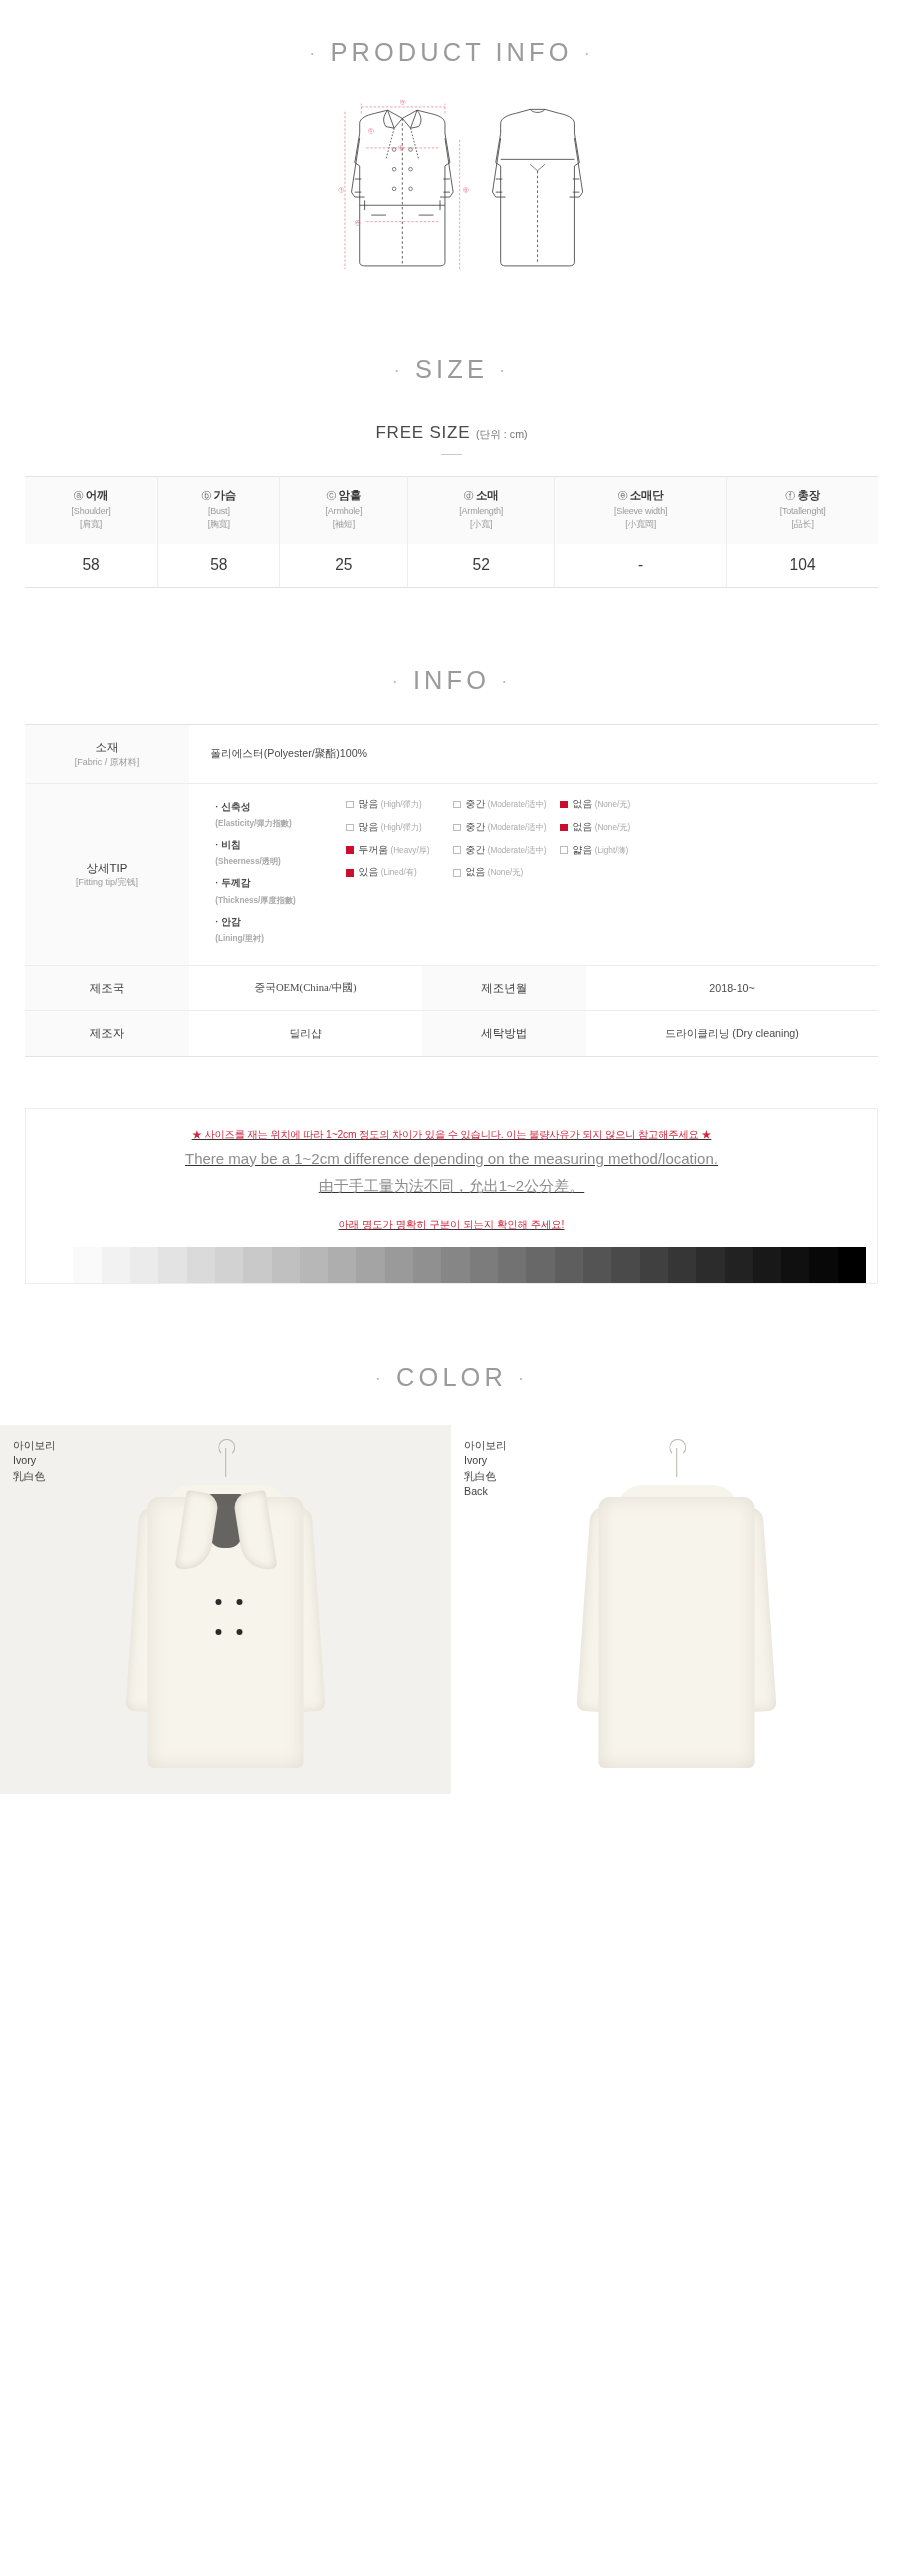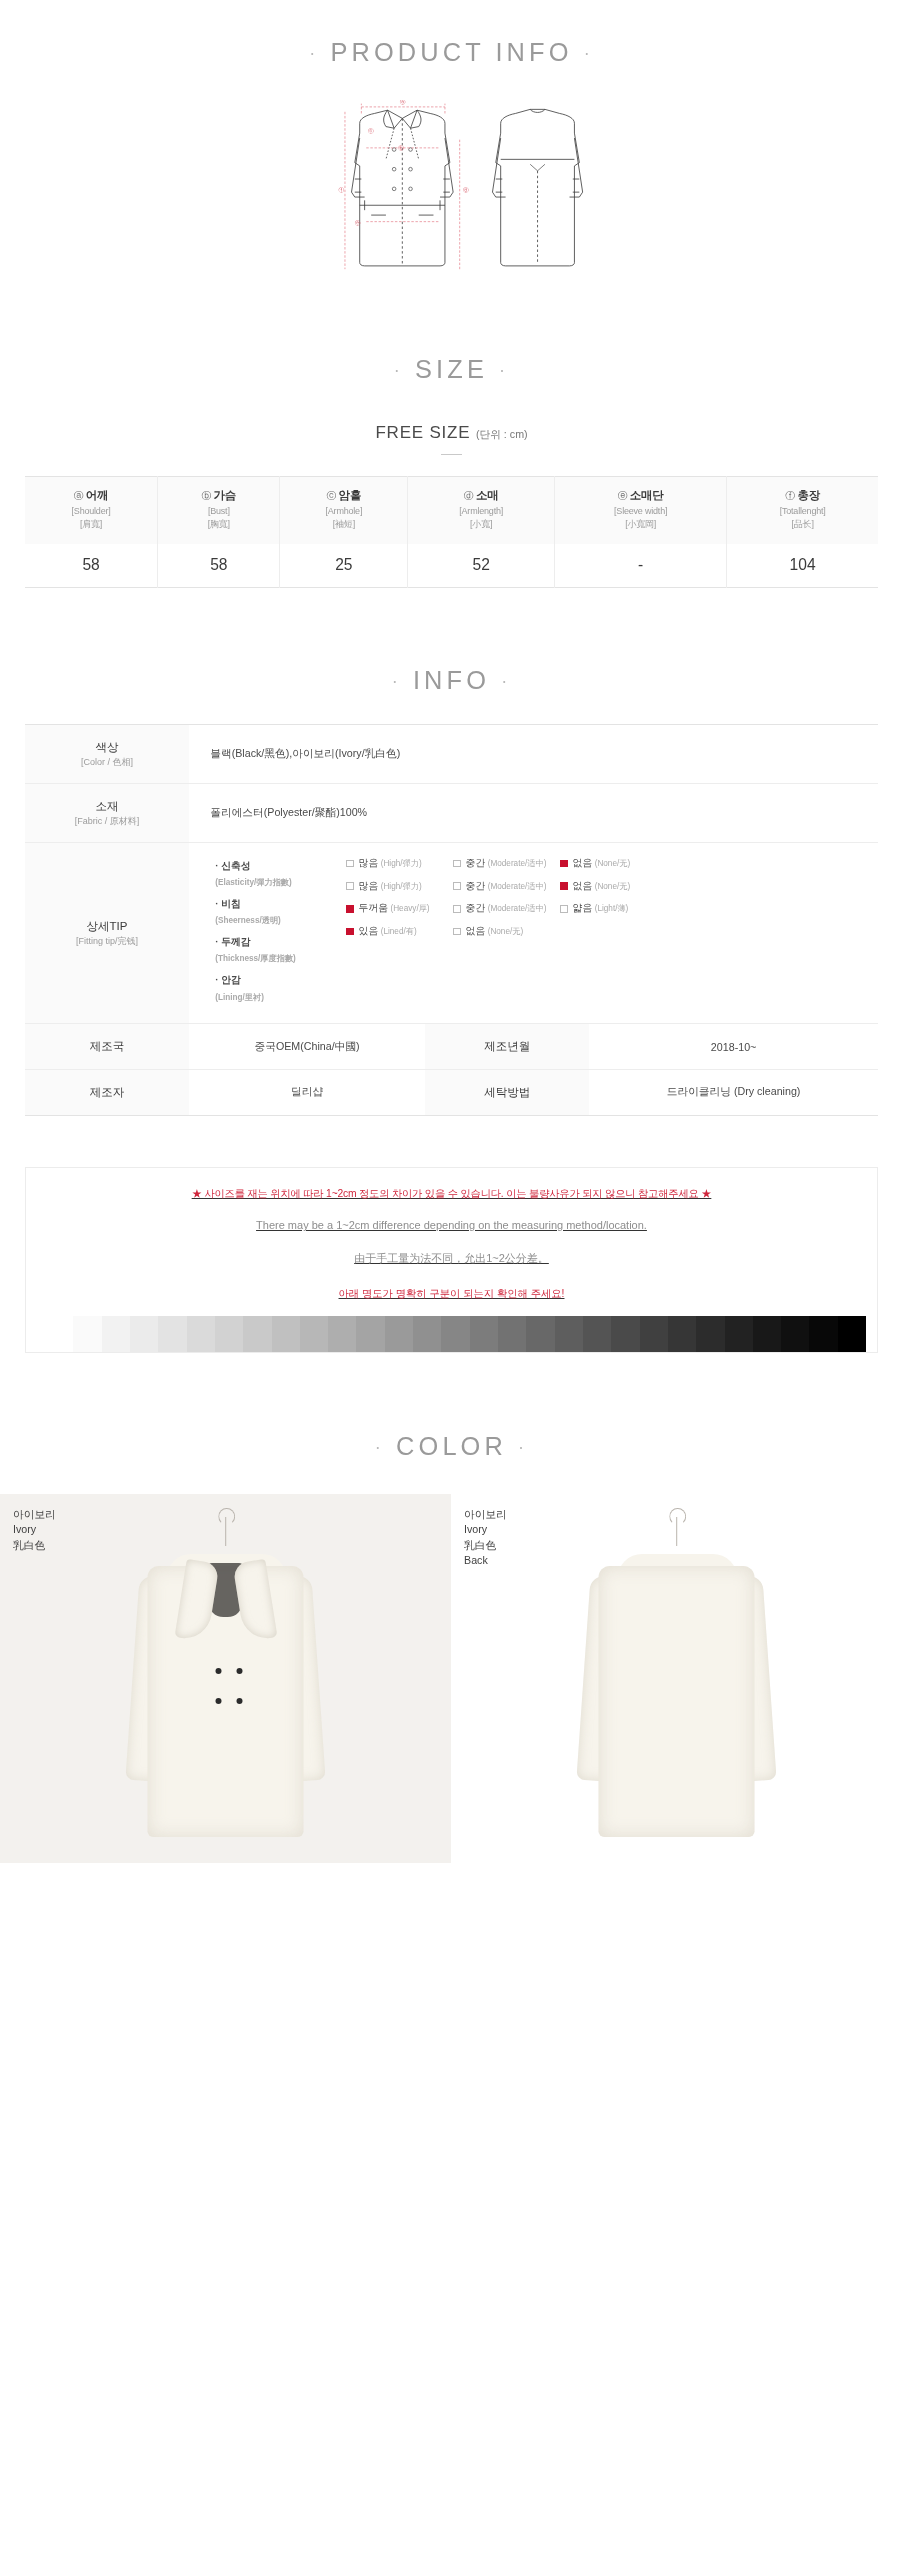--- a/index.html
+++ b/index.html
@@ -131,21 +131,21 @@
   .notice {
     border:0.8px solid #ececec;
     padding:18px 19px 0;
     text-align:center;
     text-decoration:underline;
   }
   .notice .red {
     color:#d0263c; font-size:10.3px; line-height:1.6; letter-spacing:-0.2px;
   }
   .notice .gray {
-    color:#8d8d8d; font-size:11px; line-height:1.7; margin-top:14px;
+    color:#8d8d8d; font-size:15px; line-height:1.7; margin-top:2px;
   }
   .notice .red2 {
     color:#d0263c; font-size:10.3px; line-height:1.65; margin-top:18px;
   }
   .grad-bar {
     margin:13px auto 0;
     width:821px; height:36px;
     display:flex;
   }
   .grad-bar div { flex:1 1 auto; height:100%; }
@@ -371,27 +371,20 @@
   <section class="info-sec">
     <div class="sec-title">
       <span class="dot">·</span>
       <span>INFO</span>
       <span class="dot">·</span>
     </div>
 
     <table class="info-table">
 
       <tbody>
-          <tr>
-        <td class="lbl">
-          <div class="ko">색상</div>
-          <div class="en">[Color / 色相]</div>
-        </td>
-        <td class="val" colspan="3">블랙(Black/黑色),아이보리(Ivory/乳白色)</td>
-      </tr>
 
       <tr>
         <td class="lbl">
           <div class="ko">소재</div>
           <div class="en">[Fabric / 原材料]</div>
         </td>
         <td class="val" colspan="3">폴리에스터(Polyester/聚酯)100%</td>
       </tr>
 
       <tr>
@@ -484,21 +477,21 @@
               </div>
             </div>
           </div>
         </td>
       </tr>
 
       <tr>
         <td class="lbl">
           <div class="ko">제조국</div>
         </td>
-        <td style="text-align:center;font-size:10.7px;color:#4a4a4a;">중국OEM(China/中國)</td>
+        <td style="text-align:center;font-size:10.7px;color:#4a4a4a;font-family:Liberation Serif, serif;">중국OEM(China/中國)</td>
         <td class="lbl">
           <div class="ko">제조년월</div>
         </td>
         <td style="text-align:center;font-size:10.7px;color:#4a4a4a;">2018-10~</td>
       </tr>
 
       <tr>
         <td class="lbl">
           <div class="ko">제조자</div>
         </td>

